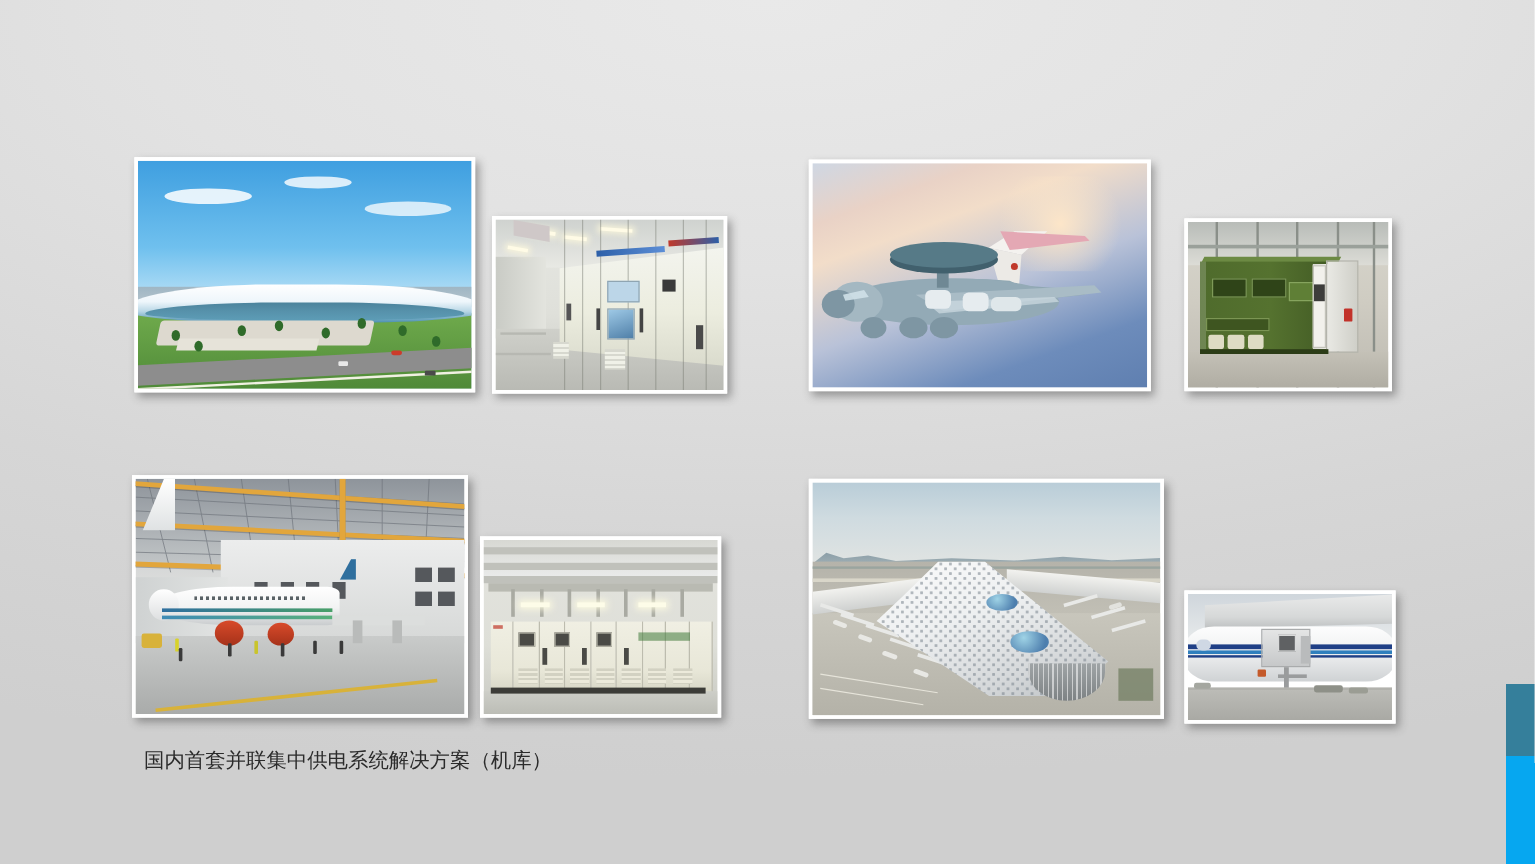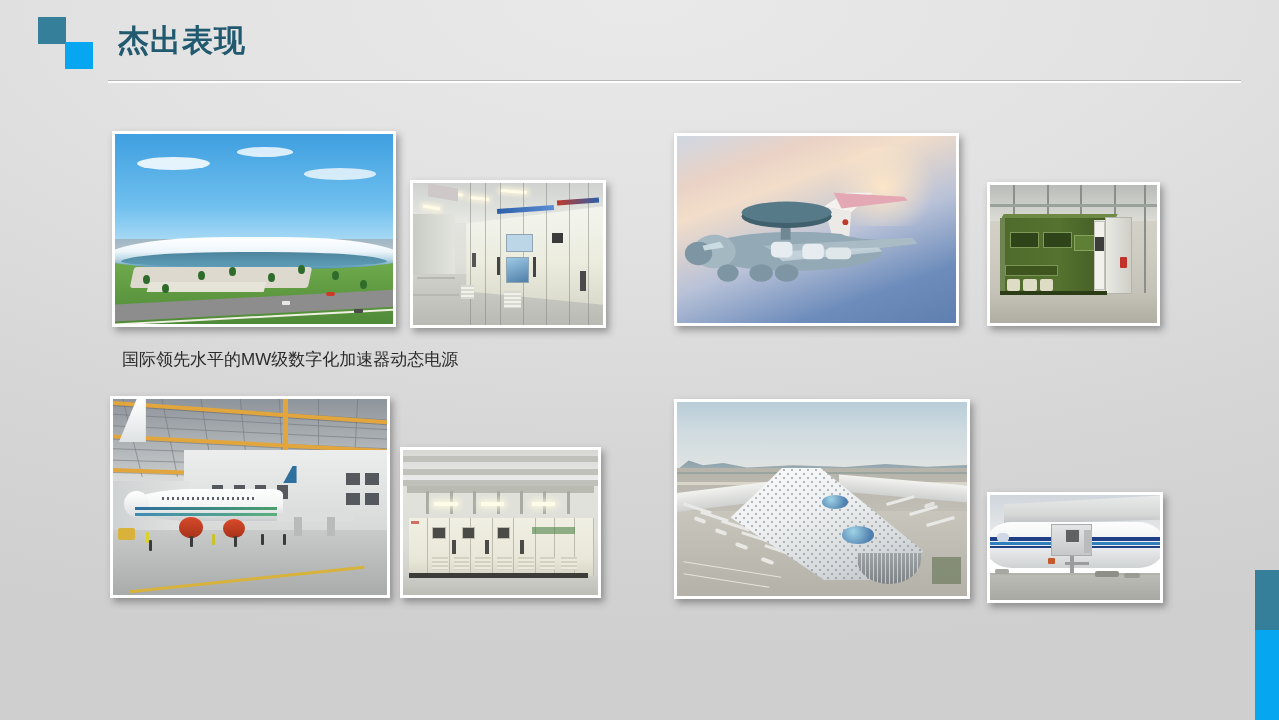--- a/index.html
+++ b/index.html
@@ -220,28 +220,20 @@
   .p8-hatch { left:44%; top:32%; width:9%; height:14%; background:#5f6163; border:1px solid #d8d9d9; box-sizing:border-box; }
   .p8-gear { position:absolute; background:#3a3a3c; border-radius:50%; }
   .p8-strut { position:absolute; background:#9a9c9d; }
   .p8-ground { left:0; right:0; bottom:0; height:26%; background: linear-gradient(to bottom,#bdbdb8,#a9a9a4); }
 </style>
 </head>
 <body>
 
 <div class="slide">
 
-  <div class="header">
-    <div class="deco-squares">
-      <div class="sq-a"></div>
-      <div class="sq-b"></div>
-    </div>
-    <div class="slide-title">杰出表现</div>
-    <div class="header-rule"></div>
-  </div>
 
   <div class="photo" style="left:112px; top:131px; width:284px; height:196px;">
     <div class="inner">
       <div class="abs p1-sky"></div>
       <div class="abs" style="left:8%; top:12%; width:26%; height:7%; background:rgba(255,255,255,.85); border-radius:50%;"></div>
       <div class="abs" style="left:44%; top:7%; width:20%; height:5%; background:rgba(255,255,255,.8); border-radius:50%;"></div>
       <div class="abs" style="left:68%; top:18%; width:26%; height:6%; background:rgba(255,255,255,.75); border-radius:50%;"></div>
       <div class="abs p1-city"></div>
       <div class="abs p1-grass"></div>
       <div class="abs p1-roof"></div>
@@ -292,21 +284,20 @@
       <div class="abs" style="left:44%; top:52%; width:2%; height:13%; background:#444;"></div>
       <div class="abs" style="left:31%; top:49%; width:2%; height:10%; background:#555;"></div>
       <div class="abs" style="left:88%; top:62%; width:3%; height:14%; background:#4a4a4a;"></div>
       <div class="abs" style="left:25%; top:72%; width:7%; height:10%; background:repeating-linear-gradient(to bottom,#d7d8cf 0 2px,#f0f1e8 2px 4px);"></div>
       <div class="abs" style="left:48%; top:76%; width:9%; height:12%; background:repeating-linear-gradient(to bottom,#d7d8cf 0 2px,#f0f1e8 2px 4px);"></div>
       <div class="abs" style="left:2%; top:66%; width:20%; height:2px; background:#b7b8b2;"></div>
       <div class="abs" style="left:0%; top:78%; width:24%; height:2px; background:#b7b8b2;"></div>
     </div>
   </div>
 
-  <div class="caption" style="left:122px; top:348px;">国际领先水平的MW级数字化加速器动态电源</div>
 
   <div class="photo" style="left:674px; top:133px; width:285px; height:193px;">
     <div class="inner">
       <div class="abs p3-sky"></div>
       <div class="abs p3-glow"></div>
       <svg class="abs" style="inset:0;" viewBox="0 0 285 193" preserveAspectRatio="none">
 
         <polygon points="150,72 172,58 200,58 178,78" fill="#f4f2ef"></polygon>
         <polygon points="160,58 232,62 236,66 168,74" fill="#e4a8b4"></polygon>
         <polygon points="150,72 178,78 176,104 158,100" fill="#eceae6"></polygon>
@@ -460,20 +451,21 @@
       <div class="p6-grille" style="left:37%; top:74%; width:8%; height:9%;"></div>
       <div class="p6-grille" style="left:48%; top:74%; width:8%; height:9%;"></div>
       <div class="p6-grille" style="left:59%; top:74%; width:8%; height:9%;"></div>
       <div class="p6-grille" style="left:70%; top:74%; width:8%; height:9%;"></div>
       <div class="p6-grille" style="left:81%; top:74%; width:8%; height:9%;"></div>
       <div class="abs" style="left:3%; top:85%; width:92%; height:3%; background:#3c3c38;"></div>
       <div class="abs" style="left:4%; top:49%; width:4%; height:2%; background:#c0392b; opacity:.7;"></div>
     </div>
   </div>
 
+  <div class="caption" style="left:120px; top:622px;">国内首套并联集中供电系统解决方案（机库）</div>
 
   <div class="photo" style="left:674px; top:399px; width:296px; height:200px;">
     <div class="inner">
       <div class="abs p7-sky"></div>
       <div class="abs p7-hills"></div>
       <div class="abs p7-ground"></div>
       <div class="abs p7-apron"></div>
       <div class="abs" style="left:0; right:0; top:36%; height:2px; background:#9aa59f;"></div>
       <div class="abs" style="left:0; right:0; top:41%; height:3px; background:#d9d6c9;"></div>
 

